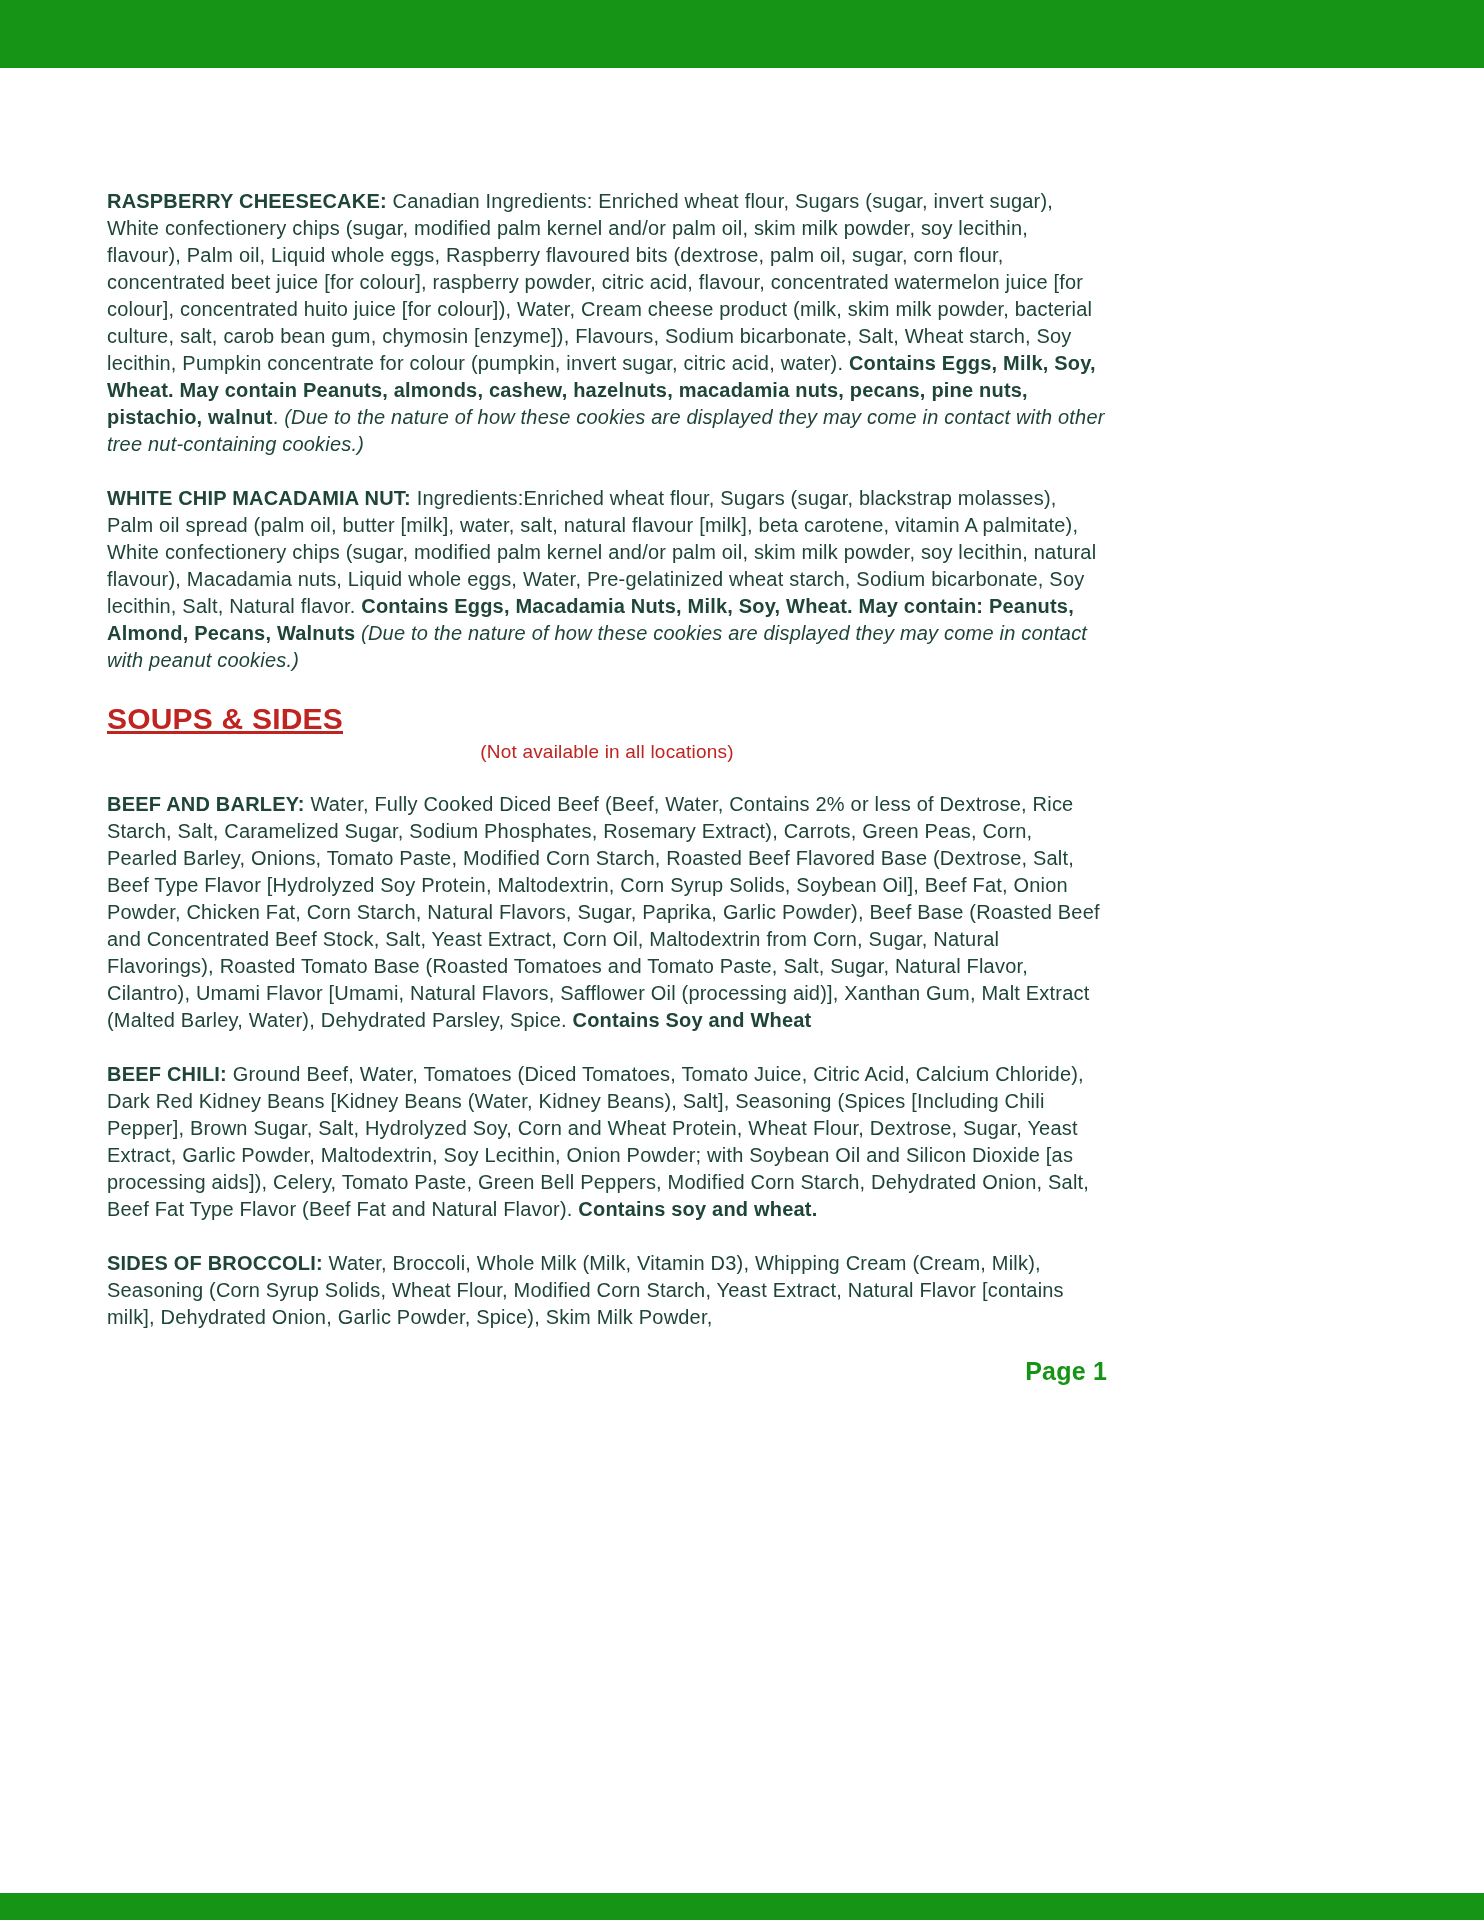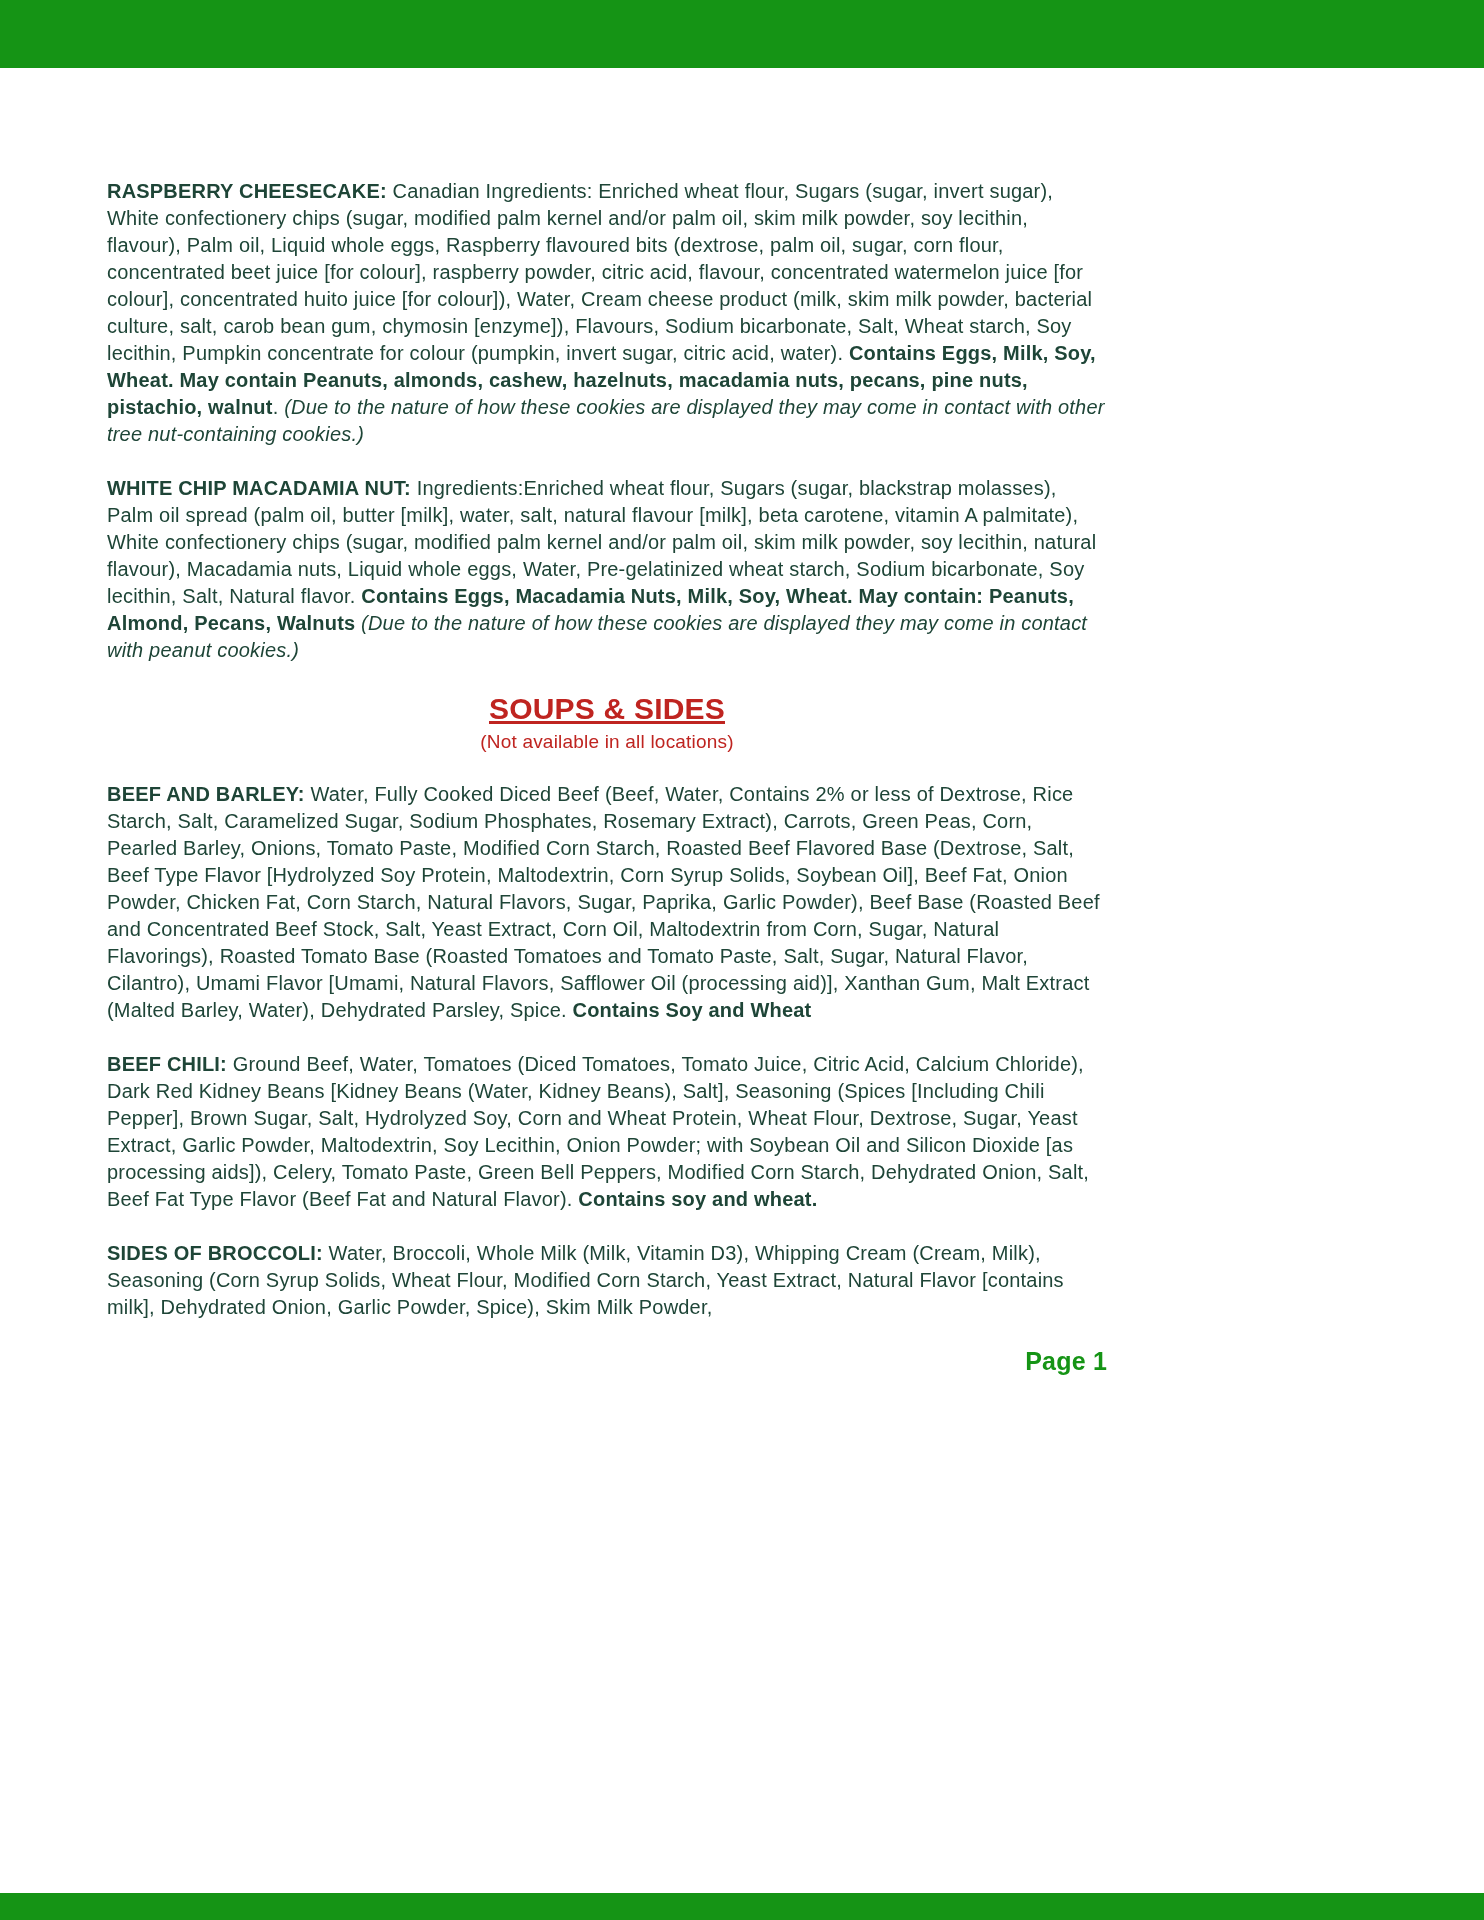--- a/index.html
+++ b/index.html
@@ -34,35 +34,34 @@
     top: 68px;
     left: 107px;
     width: 1000px;
     padding-top: 104px;
     color: var(--body-text, #1e4537);
     font-size: 20px;
     line-height: 27px;
     letter-spacing: 0.2px;
   }
   .ingredient-paragraph {
-    margin: 6px 0 27px 0;
+    margin: 16px 0 27px 0;
   }
   .run-bold { font-weight: 700; }
   .run-normal { font-weight: 400; }
   .run-italic { font-style: italic; font-weight: 400; }
 
   .section-heading {
     margin: 17px 0 3px 0;
     color: var(--accent-red, #bf2420);
     font-size: 30px;
     line-height: 36px;
     font-weight: 700;
     text-decoration: underline;
     letter-spacing: 0.2px;
-    text-align: center;
   }
   .section-note {
     margin: 0 0 27px 0;
     color: var(--accent-red, #bf2420);
     font-size: 19px;
     line-height: 24px;
     text-align: center;
   }
   .page-footer {
     margin-top: 16px;

